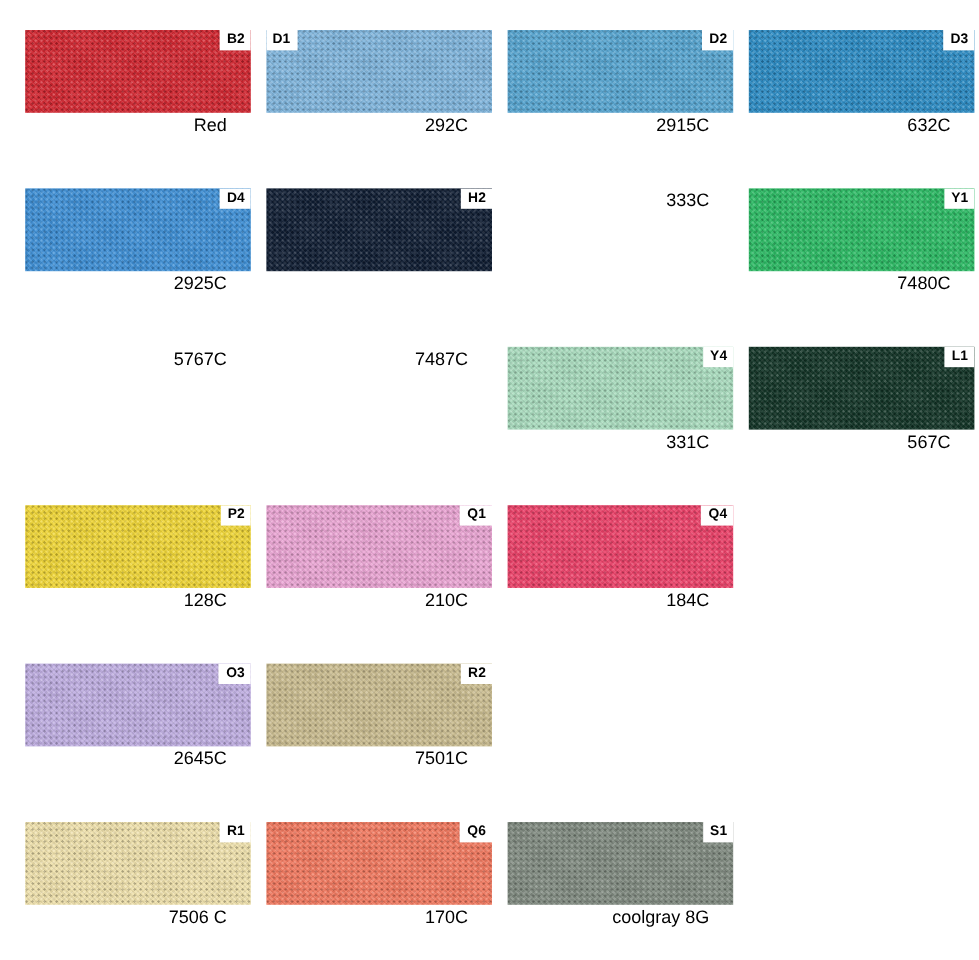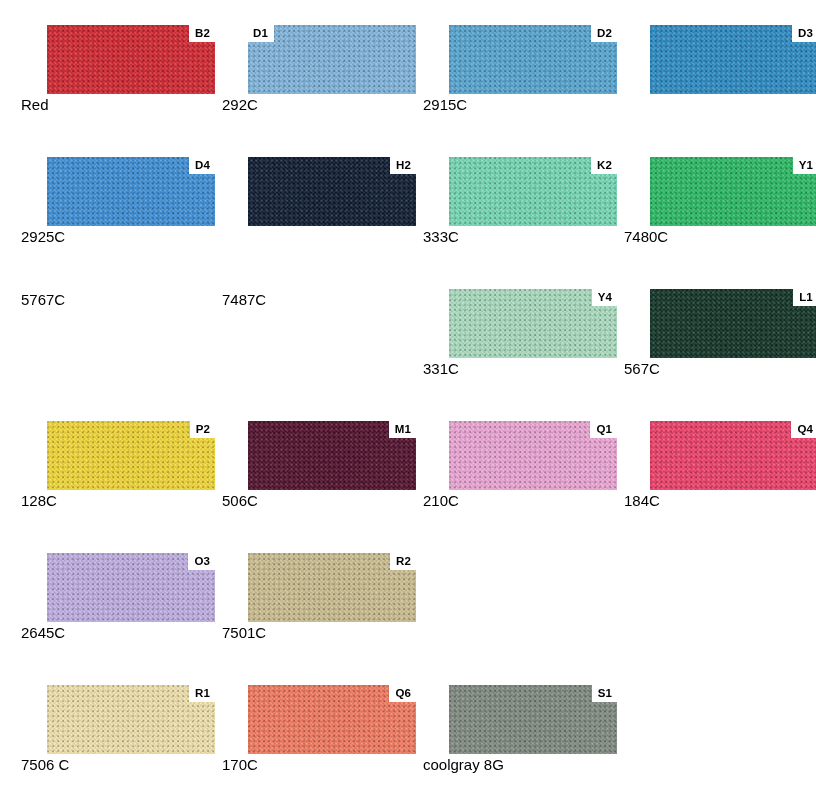--- a/index.html
+++ b/index.html
@@ -42,25 +42,24 @@
 
   .swatch-cell {
     width: 168px;
     flex: 0 0 168px;
     position: relative;
   }
 
   
   .chip {
     position: relative;
-    width: 168px;
+    width: 188px;
     height: 69px;
     overflow: hidden;
     background-color: var(--chip-color);
-    margin-left: 26px;
   }
 
   
   .chip::before {
     content: "";
     position: absolute;
     inset: 0;
     background-image:
       radial-gradient(circle at 1.2px 1.2px, rgba(0,0,0,0.22) 0.9px, transparent 1.1px),
       radial-gradient(circle at 1.2px 1.2px, rgba(255,255,255,0.17) 0.9px, transparent 1.1px);
@@ -101,21 +100,21 @@
     right: auto;
     left: 0;
     padding: 0 6px 0 5px;
     text-align: center;
   }
 
   
   .caption {
     margin-top: 2px;
     width: 168px;
-    text-align: left;
+    text-align: right;
     font-size: 15px;
     color: #000000;
     line-height: 18px;
     white-space: nowrap;
     font-family: "Liberation Sans", "DejaVu Sans", sans-serif;
   }
 </style>
 </head>
 <body>
 
@@ -137,38 +136,36 @@
         <div class="swatch-cell">
           <div class="chip" title="2915C" style="--chip-color: #56a5d1;">
             <div class="badge">D2</div>
           </div>
           <div class="caption">2915C</div>
         </div>
         <div class="swatch-cell">
           <div class="chip" title="632C" style="--chip-color: #2b8bc4;">
             <div class="badge">D3</div>
           </div>
+          <div class="caption">632C</div>
         </div>
       </div>
       <div class="swatch-row">
         <div class="swatch-cell">
           <div class="chip" title="2925C" style="--chip-color: #3d8fd6;">
             <div class="badge">D4</div>
           </div>
           <div class="caption">2925C</div>
         </div>
         <div class="swatch-cell">
           <div class="chip" title="2965C" style="--chip-color: #0d1b31;">
             <div class="badge">H2</div>
           </div>
         </div>
         <div class="swatch-cell">
-          <div class="chip" title="333C" style="--chip-color: #74d7b4;">
-            <div class="badge">K2</div>
-          </div>
           <div class="caption">333C</div>
         </div>
         <div class="swatch-cell">
           <div class="chip" title="7480C" style="--chip-color: #2aba63;">
             <div class="badge">Y1</div>
           </div>
           <div class="caption">7480C</div>
         </div>
       </div>
       <div class="swatch-row">
@@ -192,26 +189,20 @@
         </div>
       </div>
       <div class="swatch-row">
         <div class="swatch-cell">
           <div class="chip" title="128C" style="--chip-color: #f0d636;">
             <div class="badge">P2</div>
           </div>
           <div class="caption">128C</div>
         </div>
         <div class="swatch-cell">
-          <div class="chip" title="506C" style="--chip-color: #51102c;">
-            <div class="badge">M1</div>
-          </div>
-          <div class="caption">506C</div>
-        </div>
-        <div class="swatch-cell">
           <div class="chip" title="210C" style="--chip-color: #eba5d4;">
             <div class="badge">Q1</div>
           </div>
           <div class="caption">210C</div>
         </div>
         <div class="swatch-cell">
           <div class="chip" title="184C" style="--chip-color: #ec4068;">
             <div class="badge">Q4</div>
           </div>
           <div class="caption">184C</div>

